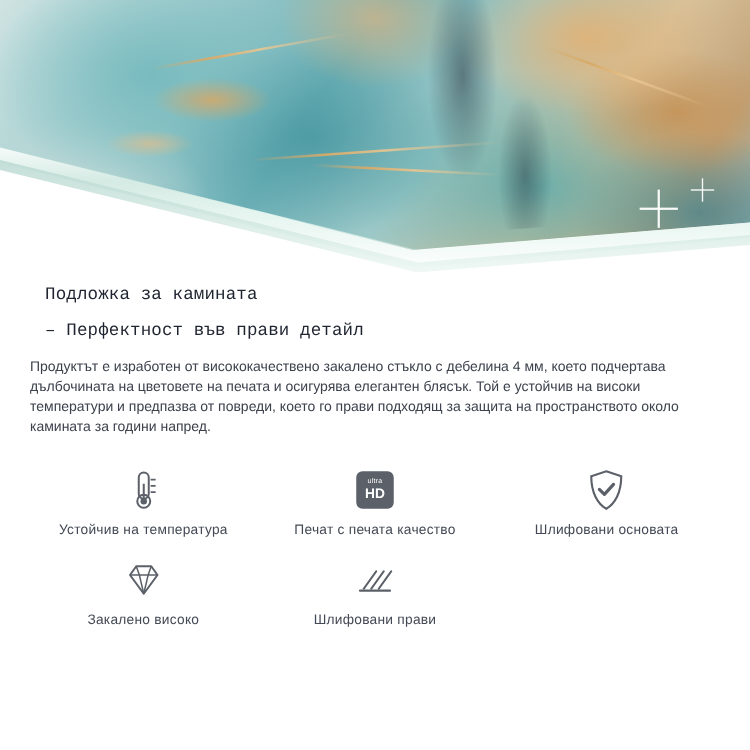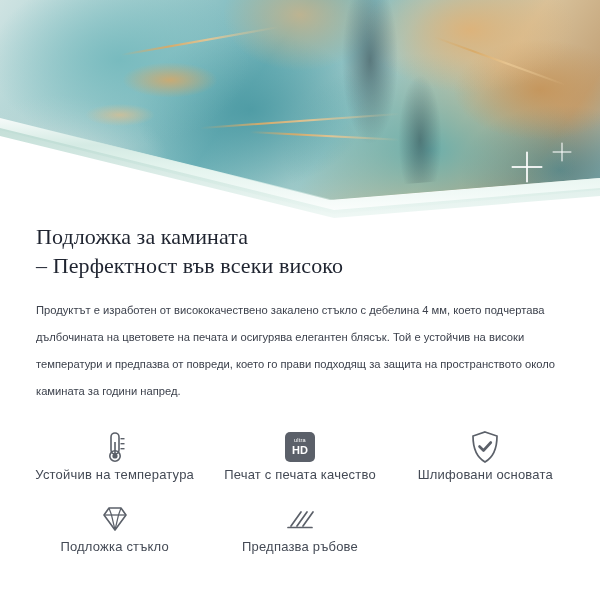--- a/index.html
+++ b/index.html
@@ -98,33 +98,33 @@
   .sp1 { left: 510px; top: 150px; transform: scale(0.9); }
   .sp2 { left: 545px; top: 135px; transform: scale(0.55); }
 
   
   .content {
     position: absolute;
     left: 0; top: 222px;
     width: 600px;
   }
   .headline {
-    font-family: Liberation Serif, serif;
-    font-size: 22px;
+    font-family: Liberation Mono, monospace;
+    font-size: 14px;
     line-height: 29px;
     color: #1f2430;
     padding: 0 36px;
     letter-spacing: 0.1px;
   }
   .headline .l2 { display: block; }
   .paragraph {
-    margin-top: 17px;
-    padding: 0 36px;
+    margin-top: 6px;
+    padding: 0 24px;
     font-size: 11.2px;
-    line-height: 27px;
+    line-height: 16px;
     color: #3c414c;
   }
 
   
   .features {
     margin-top: 22px;
     display: grid;
     grid-template-columns: repeat(3, 1fr);
     grid-template-rows: 72px 72px;
     padding: 0 22px;
@@ -135,21 +135,22 @@
     align-items: center;
     justify-content: flex-start;
   }
   .feature .ico {
     height: 40px;
     display: flex;
     align-items: center;
     justify-content: flex-end;
   }
   .feature .cap {
-    font-size: 13px;
+    margin-top: 6px;
+    font-size: 11px;
     color: #444a55;
     text-align: center;
     letter-spacing: 0.2px;
   }
   svg { display: block; }
   .ultrahd {
     width: 30px; height: 30px;
     border-radius: 5px;
     background: #5b6069;
     color: #ffffff;
@@ -177,21 +178,21 @@
     <div class="gold-line gl4"></div>
     <div class="glass-edge"></div>
     <div class="glass-edge2"></div>
     <div class="sparkle sp1"></div>
     <div class="sparkle sp2"></div>
   </div>
 
   <div class="content">
     <div class="headline">
       <span class="l1">Подложка за камината</span>
-      <span class="l2">– Перфектност във всеки високо</span>
+      <span class="l2">– Перфектност във прави детайл</span>
     </div>
 
     <p class="paragraph">Продуктът е изработен от висококачествено закалено стъкло с дебелина 4 мм, което подчертава дълбочината на цветовете на печата и осигурява елегантен блясък. Той е устойчив на високи температури и предпазва от повреди, което го прави подходящ за защита на пространството около камината за години напред.</p>
 
     <div class="features">
 
       <div class="feature">
         <div class="ico">
           <svg width="30" height="34" viewBox="0 0 30 34">
             <rect x="11" y="3" width="8" height="21" rx="4" fill="none" stroke="#5b6069" stroke-width="1.6"></rect>
@@ -228,33 +229,33 @@
 
       <div class="feature">
         <div class="ico">
           <svg width="34" height="30" viewBox="0 0 34 30">
             <path d="M6 11 L11 4 L23 4 L28 11 L17 26 Z" fill="none" stroke="#5b6069" stroke-width="1.6" stroke-linejoin="round"></path>
             <path d="M6 11 L28 11" stroke="#5b6069" stroke-width="1.3"></path>
             <path d="M11 4 L13.5 11 L17 26" stroke="#5b6069" stroke-width="1.2" fill="none"></path>
             <path d="M23 4 L20.5 11 L17 26" stroke="#5b6069" stroke-width="1.2" fill="none"></path>
           </svg>
         </div>
-        <div class="cap">Подложка стъкло</div>
+        <div class="cap">Закалено високо</div>
       </div>
 
       <div class="feature">
         <div class="ico">
           <svg width="32" height="30" viewBox="0 0 32 30">
             <g stroke="#5b6069" stroke-width="1.7" stroke-linecap="round">
               <line x1="7" y1="22" x2="17" y2="8"></line>
               <line x1="13" y1="22" x2="23" y2="8"></line>
               <line x1="19" y1="22" x2="29" y2="8"></line>
             </g>
             <line x1="4" y1="23.5" x2="28" y2="23.5" stroke="#5b6069" stroke-width="1.7" stroke-linecap="round"></line>
           </svg>
         </div>
-        <div class="cap">Предпазва ръбове</div>
+        <div class="cap">Шлифовани прави</div>
       </div>
 
 
     </div>
   </div>
 </div>
 
 </body></html>

